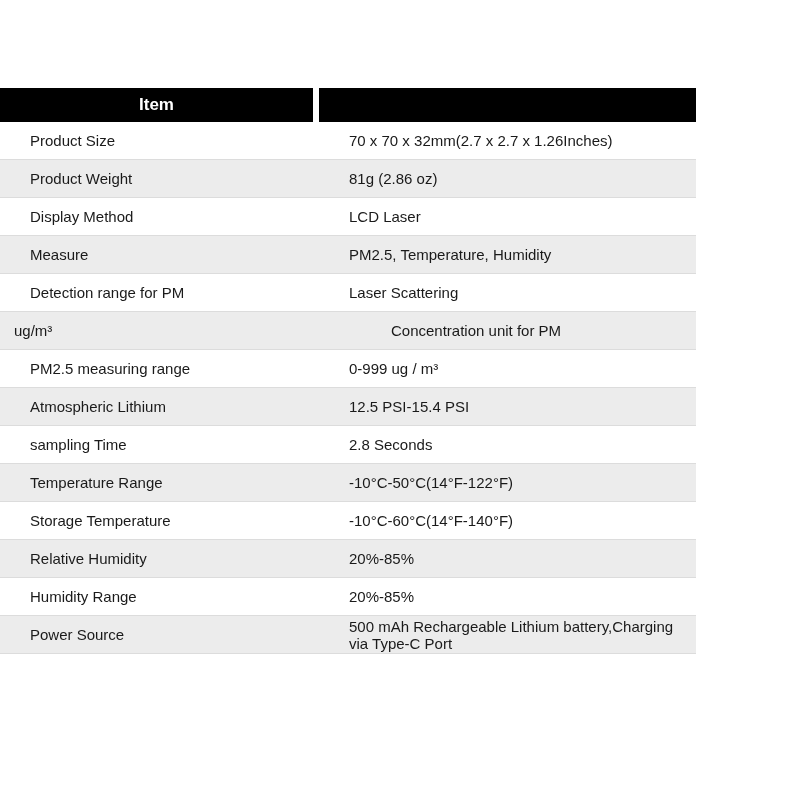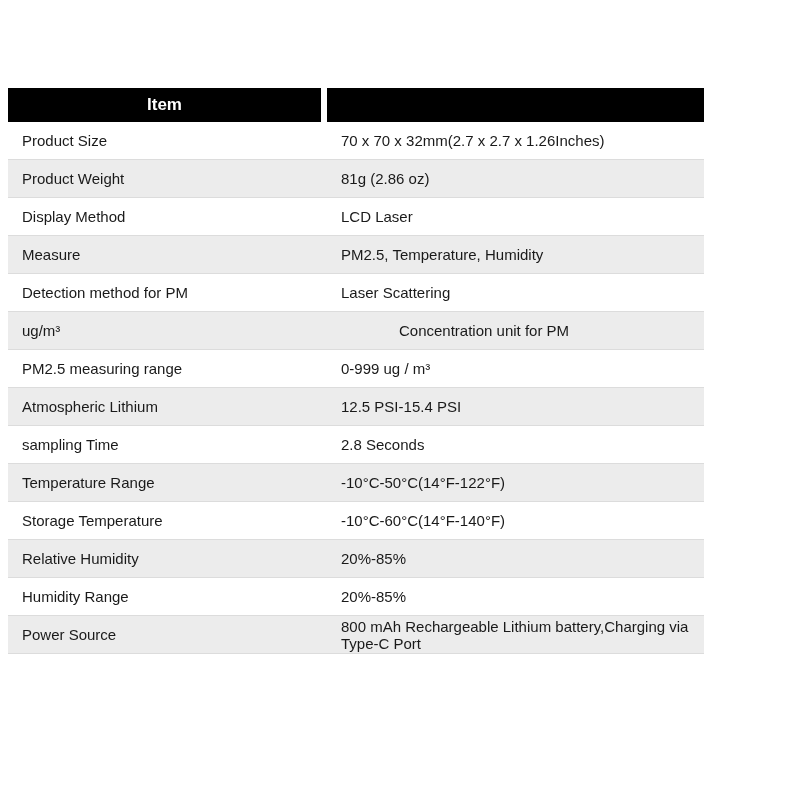--- a/index.html
+++ b/index.html
@@ -11,21 +11,21 @@
   .page {
     position: relative;
     width: 800px;
     height: 800px;
     background: #ffffff;
     overflow: hidden;
   }
   .spec-table {
     position: absolute;
     top: 88px;
-    left: 8px;
+    left: 0;
     width: 696px;
     color: #1a1a1a;
   }
   .header-row {
     display: flex;
     height: 34px;
     background: var(--header-bg, #000000);
     color: var(--header-text, #ffffff);
     font-weight: bold;
     font-size: 17px;
@@ -60,20 +60,21 @@
     background: var(--row-alt-bg, #ececec);
   }
   .cell {
     display: flex;
     align-items: center;
     box-sizing: border-box;
   }
   .item-cell {
     width: 319px;
     padding-left: 14px;
+    margin-left: 16px;
   }
   .param-cell {
     flex: 1;
     padding-left: 14px;
   }
 </style>
 </head>
 <body>
 
 <div class="page">
@@ -93,21 +94,21 @@
         </div>
         <div class="row">
           <div class="cell item-cell">Display Method</div>
           <div class="cell param-cell">LCD Laser</div>
         </div>
         <div class="row alt">
           <div class="cell item-cell">Measure</div>
           <div class="cell param-cell">PM2.5, Temperature, Humidity</div>
         </div>
         <div class="row">
-          <div class="cell item-cell">Detection method for PM</div>
+          <div class="cell item-cell">Detection range for PM</div>
           <div class="cell param-cell">Laser Scattering</div>
         </div>
         <div class="row alt">
           <div class="cell param-cell">ug/m³</div>
           <div class="cell item-cell">Concentration unit for PM</div>
         </div>
         <div class="row">
           <div class="cell item-cell">PM2.5 measuring range</div>
           <div class="cell param-cell">0-999 ug / m³</div>
         </div>
@@ -130,17 +131,17 @@
         <div class="row alt">
           <div class="cell item-cell">Relative Humidity</div>
           <div class="cell param-cell">20%-85%</div>
         </div>
         <div class="row">
           <div class="cell item-cell">Humidity Range</div>
           <div class="cell param-cell">20%-85%</div>
         </div>
         <div class="row alt">
           <div class="cell item-cell">Power Source</div>
-          <div class="cell param-cell">800 mAh Rechargeable Lithium battery,Charging via  Type-C Port</div>
+          <div class="cell param-cell">500 mAh Rechargeable Lithium battery,Charging via  Type-C Port</div>
         </div>
       </div>
   </div>
 </div>
 
 </body></html>

